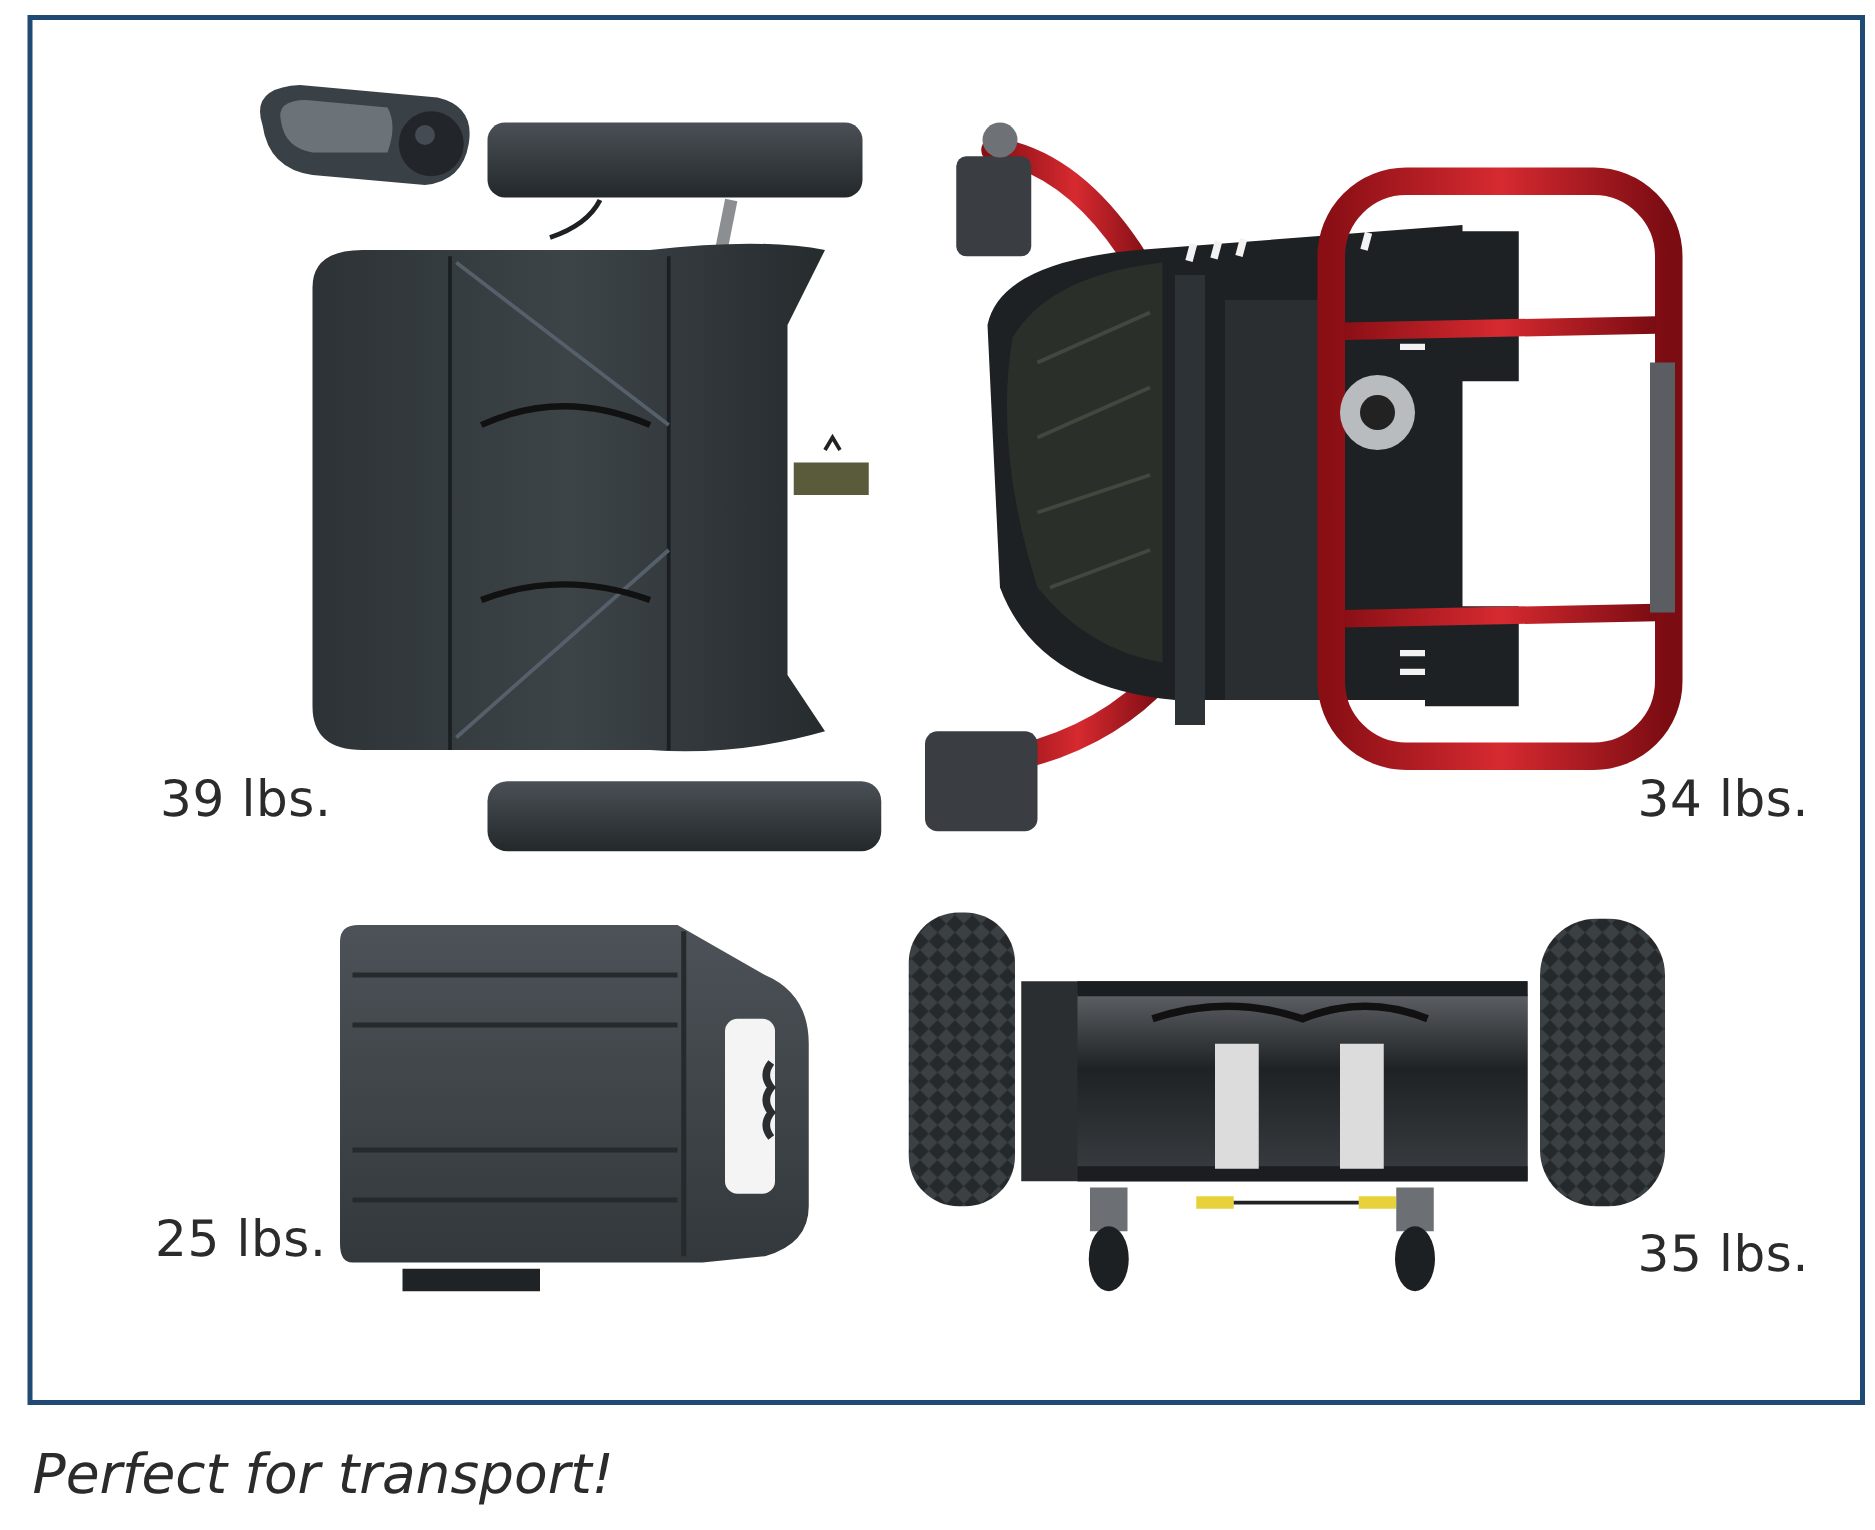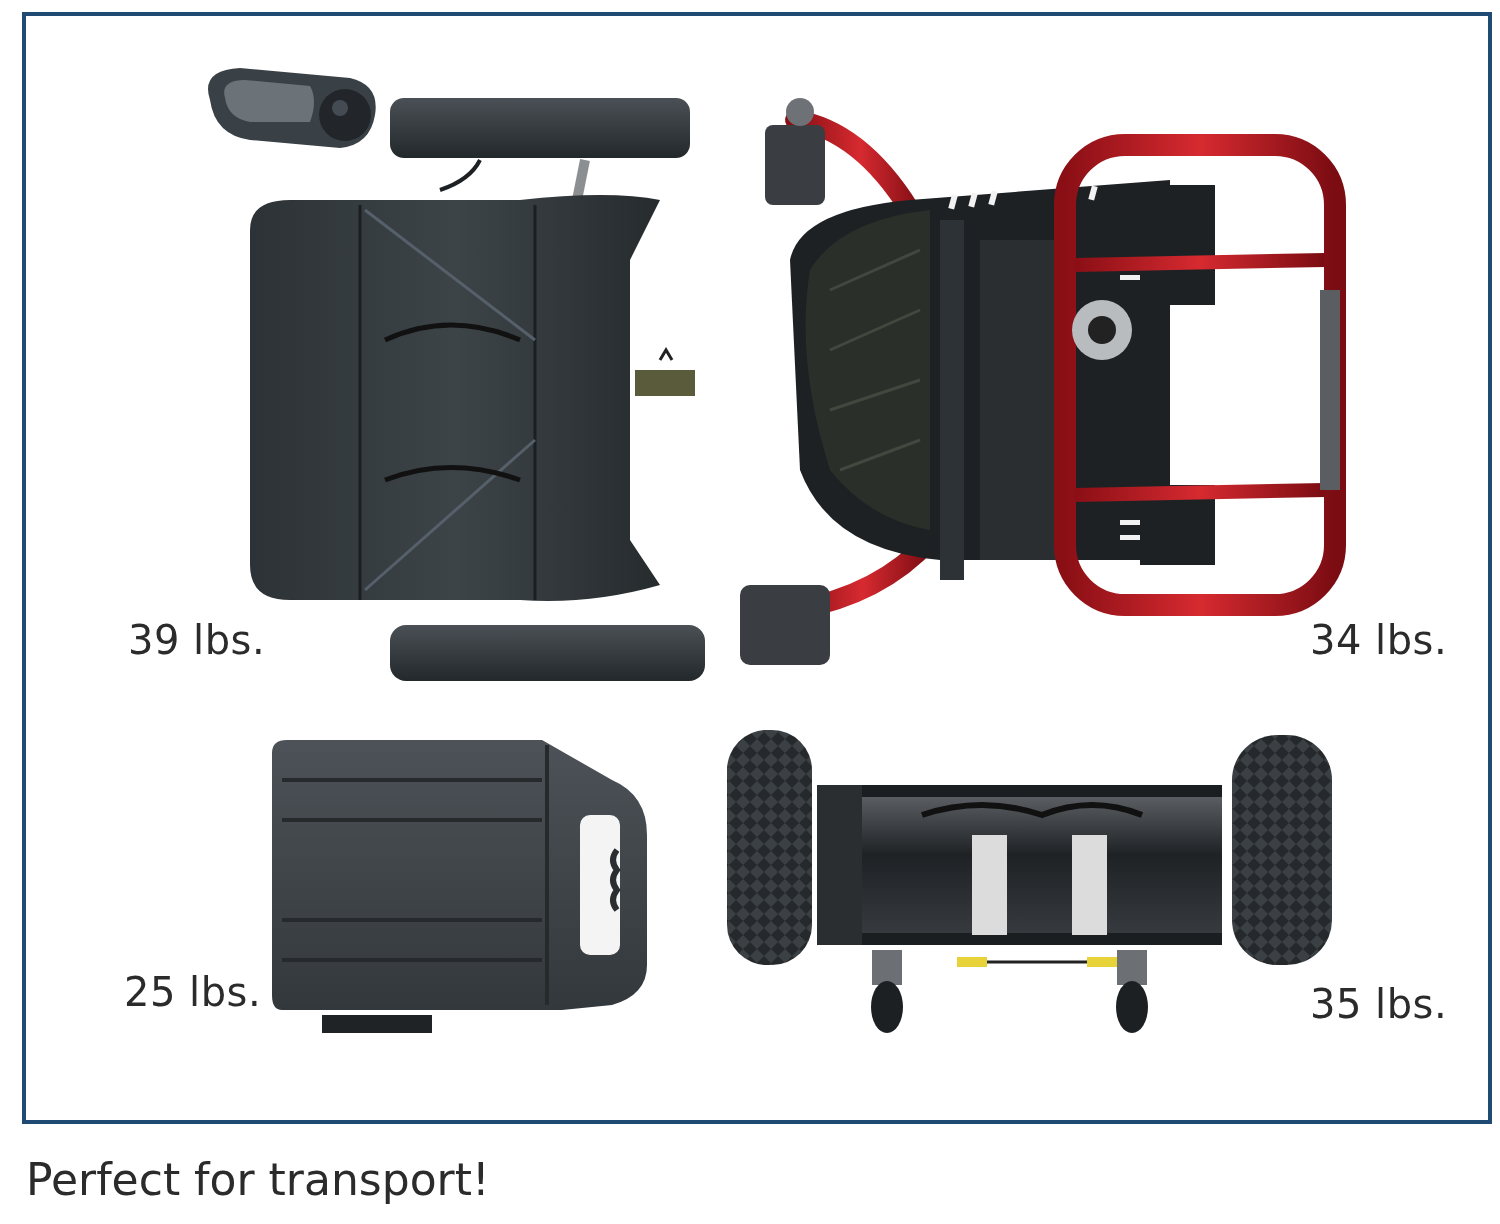--- a/index.html
+++ b/index.html
@@ -3,21 +3,21 @@
 <meta charset="utf-8">
 <style>
   html, body { margin:0; padding:0; background:#ffffff; }
   body { width:1500px; height:1224px; position:relative; overflow:hidden;
          font-family:"DejaVu Sans","Liberation Sans",sans-serif; color:#2a2a2a; }
   .frame { position:absolute; left:22px; top:12px; width:1462px; height:1104px;
            border:4px solid #1e4a73; background:#ffffff; box-sizing:content-box; }
   .label { position:absolute; font-size:40px; color:#2b2b2b; letter-spacing:0.5px;
            line-height:1; white-space:nowrap; }
   .caption { position:absolute; left:26px; top:1158px; font-size:44px; color:#2b2b2b;
-             line-height:1; }
+             line-height:1;font-style:italic; }
   .part { position:absolute; }
   svg { display:block; }
 </style>
 </head>
 <body>
 
 <div class="frame"></div>
 
 <div class="part" style="left:190px; top:60px; width:530px; height:630px;">
   <svg width="530" height="630" viewBox="0 0 530 630">

